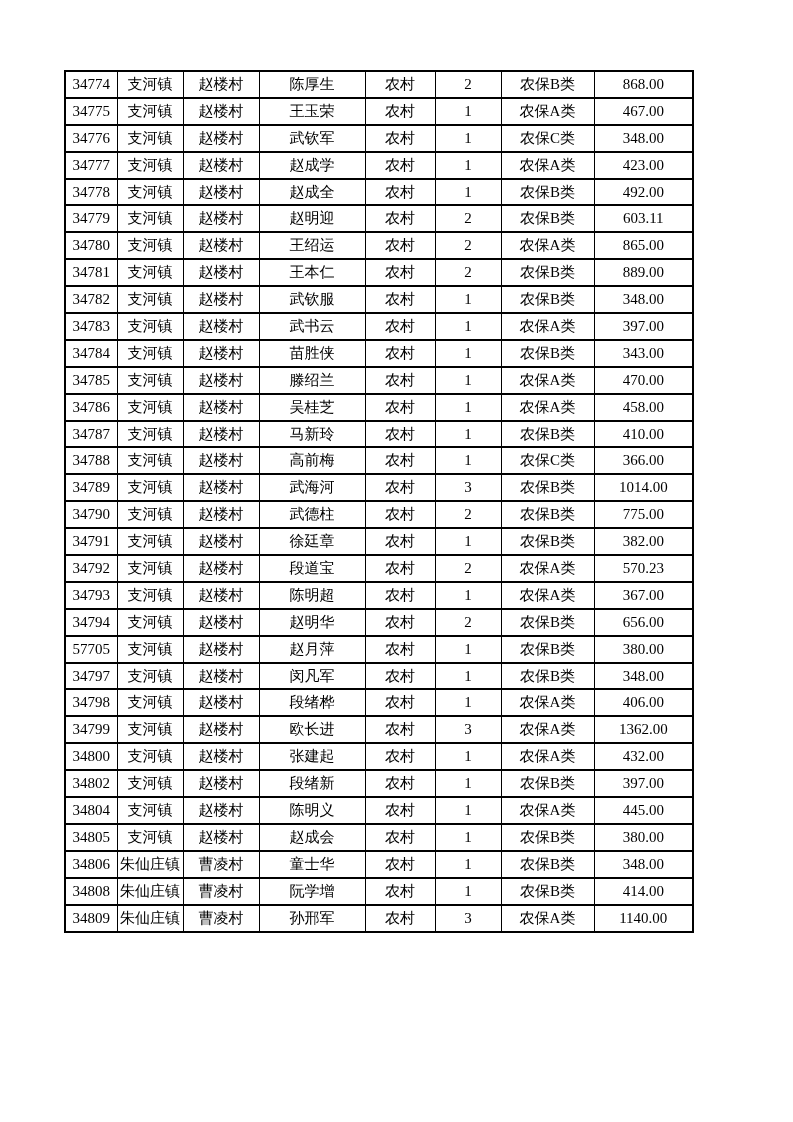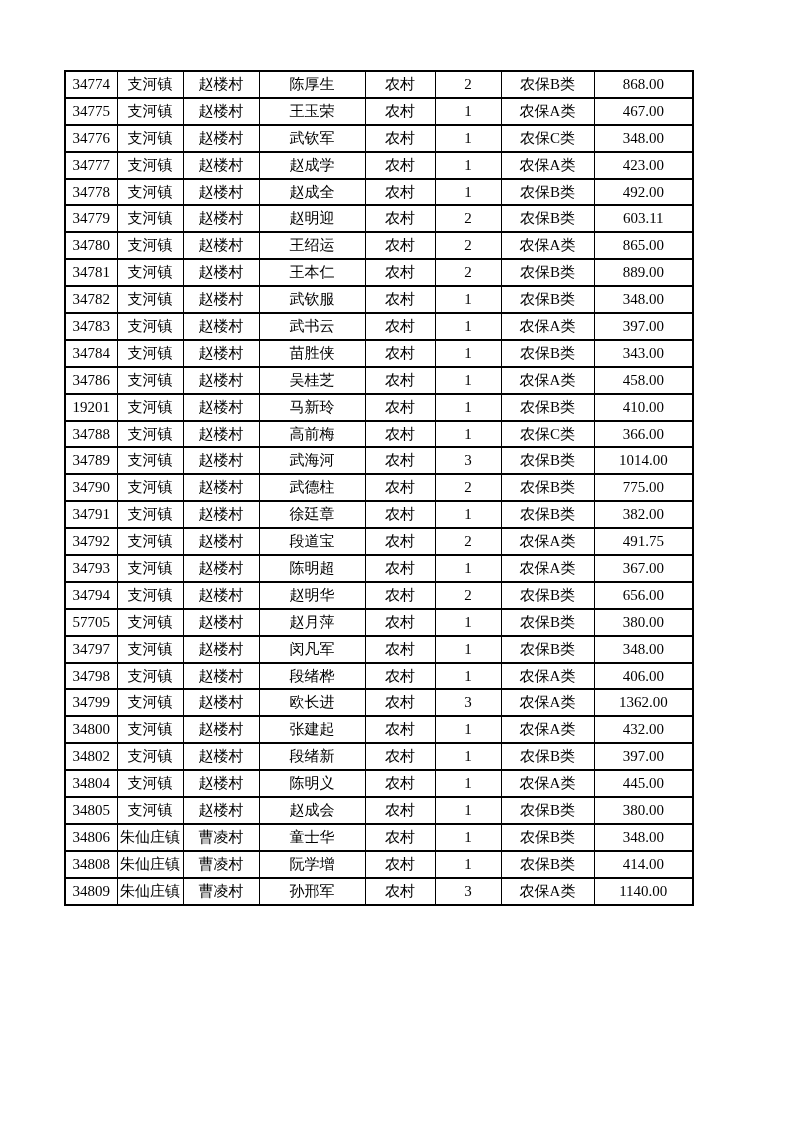--- a/index.html
+++ b/index.html
@@ -176,31 +176,41 @@
           <td>34784</td>
           <td>支河镇</td>
           <td>赵楼村</td>
           <td>苗胜侠</td>
           <td>农村</td>
           <td>1</td>
           <td>农保B类</td>
           <td>343.00</td>
         </tr>
         <tr>
+          <td>34785</td>
+          <td>支河镇</td>
+          <td>赵楼村</td>
+          <td>滕绍兰</td>
+          <td>农村</td>
+          <td>1</td>
+          <td>农保A类</td>
+          <td>470.00</td>
+        </tr>
+        <tr>
           <td>34786</td>
           <td>支河镇</td>
           <td>赵楼村</td>
           <td>吴桂芝</td>
           <td>农村</td>
           <td>1</td>
           <td>农保A类</td>
           <td>458.00</td>
         </tr>
         <tr>
-          <td>19201</td>
+          <td>34787</td>
           <td>支河镇</td>
           <td>赵楼村</td>
           <td>马新玲</td>
           <td>农村</td>
           <td>1</td>
           <td>农保B类</td>
           <td>410.00</td>
         </tr>
         <tr>
           <td>34788</td>
@@ -243,21 +253,21 @@
           <td>382.00</td>
         </tr>
         <tr>
           <td>34792</td>
           <td>支河镇</td>
           <td>赵楼村</td>
           <td>段道宝</td>
           <td>农村</td>
           <td>2</td>
           <td>农保A类</td>
-          <td>491.75</td>
+          <td>570.23</td>
         </tr>
         <tr>
           <td>34793</td>
           <td>支河镇</td>
           <td>赵楼村</td>
           <td>陈明超</td>
           <td>农村</td>
           <td>1</td>
           <td>农保A类</td>
           <td>367.00</td>

